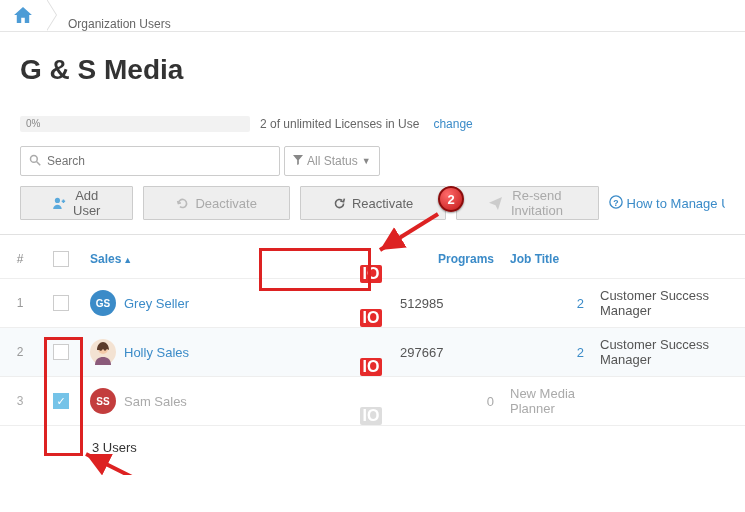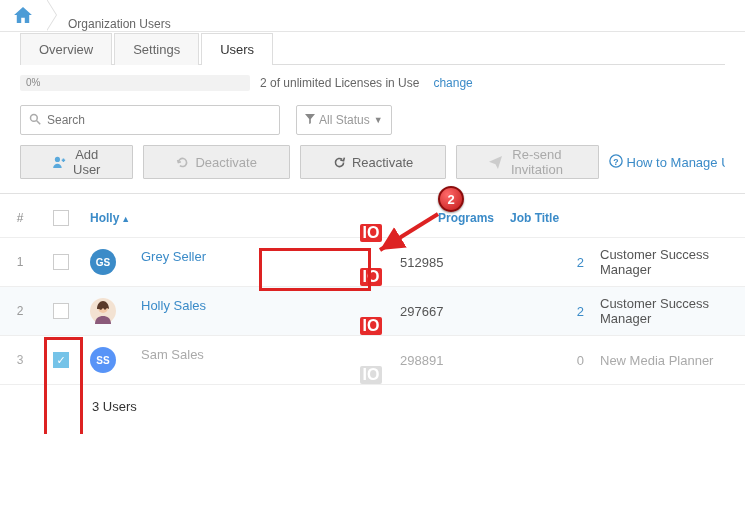--- a/index.html
+++ b/index.html
@@ -8,40 +8,40 @@
 .bc-home { width: 46px; display: flex; align-items: center; justify-content: center; color: #4d9cd6; position: relative; height: 32px; }
 .bc-home::after { content: ""; position: absolute; right: -10px; top: 0; border-left: 10px solid #fff; border-top: 16px solid transparent; border-bottom: 16px solid transparent; filter: drop-shadow(1px 0 0 #ddd); }
 .bc-item { padding: 0 18px 0 22px; color: #666; font-size: 12px; }
 .page-title { font-size: 28px; font-weight: bold; color: #333; padding: 22px 20px 20px; }
 .tabs { display: flex; border-bottom: 1px solid #ddd; margin: 0 20px; }
 .tab { padding: 8px 18px; font-size: 13px; color: #666; border: 1px solid transparent; border-bottom: none; cursor: pointer; position: relative; bottom: -1px; background: #f7f7f7; border-color: #ddd; margin-right: 2px; }
 .tab.active { background: #fff; border-color: #ddd; color: #333; }
 .prog-row { display: flex; align-items: center; padding: 10px 20px 6px; font-size: 12px; color: #666; gap: 10px; }
 .progbar { width: 230px; height: 16px; background: #f2f2f2; border-radius: 2px; position: relative; font-size: 10px; color: #888; padding-left: 6px; line-height: 16px; }
 .lic-change { color: #3b8bc8; margin-left: 4px; cursor: pointer; }
-.toolbar1 { display: flex; gap: 16px; padding: 8px 20px 10px; }
+.toolbar1 { display: flex; gap: 4px; padding: 8px 20px 10px; }
 .search-box, .dropdown { display: flex; align-items: center; height: 30px; border: 1px solid #ccc; background: #fff; border-radius: 2px; color: #999; font-size: 12px; padding: 0 8px; }
 .search-box { width: 260px; }
 .search-box input { border: none; outline: none; flex: 1; font-size: 12px; color: #555; margin-left: 6px; }
 .dropdown { cursor: pointer; }
 .toolbar2 { display: flex; gap: 10px; padding: 0 20px 14px; align-items: center; }
 .btn { height: 34px; border: 1px solid #ccc; background: #eee; color: #666; font-size: 13px; padding: 0 32px; display: inline-flex; align-items: center; gap: 6px; cursor: pointer; border-radius: 1px; }
 .btn.disabled { color: #aaa; }
 .btn .ic { display: inline-flex; }
 .help-link { color: #3b8bc8; font-size: 13px; display: inline-flex; align-items: center; gap: 4px; margin-left: auto; cursor: pointer; white-space: nowrap; overflow: hidden; }
 .table { border-top: 1px solid #e1e1e1; }
 .tr { display: grid; grid-template-columns: 40px 42px 270px 40px 110px 90px 1fr; align-items: center; min-height: 40px; border-bottom: 1px solid #eee; }
 .thead .tr { background: #fff; height: 44px; }
 .th { color: #3b8bc8; font-weight: bold; font-size: 12px; padding: 0 8px; cursor: pointer; }
 .th.num { color: #888; text-align: center; font-weight: normal; }
 .td { padding: 0 8px; font-size: 13px; color: #555; }
 .rownum { text-align: center; color: #999; font-size: 12px; }
 .chk { width: 16px; height: 16px; border: 1px solid #ccc; background: #fff; margin: 0 auto; cursor: pointer; display: flex; align-items: center; justify-content: center; }
 .chk.checked { background: #75c3e8; border-color: #75c3e8; color: #fff; font-size: 11px; }
-.name-cell { display: flex; gap: 25px; color: #3b8bc8; }
+.name-cell { display: flex; align-items: center; gap: 8px; color: #3b8bc8; }
 .avatar { width: 26px; height: 26px; border-radius: 50%; display: flex; align-items: center; justify-content: center; color: #fff; font-size: 10px; font-weight: bold; }
 .avatar.img { background: #fff; }
 .io-badge { width: 22px; height: 18px; background: #e62b2b; color: #fff; font-size: 16px; font-weight: bold; display: flex; align-items: center; justify-content: center; border-radius: 2px; margin-top: 30px; }
 .io-badge.muted { background: #ddd; color: #fff; }
 .tr.even { background: #f7fafc; }
 .tr.muted .td, .tr.muted .name-cell { color: #aaa; }
 .tr.muted .avatar { opacity: 0.85; }
 .footer { padding: 14px 0 20px 92px; font-size: 13px; color: #333; font-weight: normal; }
 .callout { position: absolute; width: 26px; height: 26px; border-radius: 50%; background: radial-gradient(circle at 35% 30%, #ff6a6a, #c11818); color: #fff; font-size: 13px; font-weight: bold; display: flex; align-items: center; justify-content: center; border: 2px solid #8a0c0c; box-shadow: 0 1px 2px rgba(0,0,0,.4); z-index: 20; }
 .redbox { position: absolute; border: 3px solid #d22; z-index: 15; pointer-events: none; }
@@ -57,26 +57,22 @@
 
 <div class="breadcrumb">
   <div class="bc-home">
     <svg width="18" height="16" viewBox="0 0 20 18">
           <path fill="#4d9cd6" d="M10 0 0 9h3v9h5v-6h4v6h5V9h3z"></path>
         </svg>
   </div>
   <div class="bc-item">Organization Users</div>
 </div>
 
-
-<div class="tabs">
-  <div class="tab">Overview</div>
-  <div class="tab">Settings</div>
-  <div class="tab active">Users</div>
-</div>
+<h1 class="page-title">G &amp; S Media</h1>
+
 
 <div class="prog-row">
   <div class="progbar">0%</div>
   <span>2 of unlimited Licenses in Use</span>
   <span class="lic-change">change</span>
 </div>
 
 <div class="toolbar1">
   <div class="search-box">
     <span>
@@ -146,21 +142,21 @@
   </span>
 </div>
 
 <div class="table">
   <div class="thead">
     <div class="tr">
       <div class="th num">#</div>
       <div class="th">
             <div class="chk"></div>
           </div>
-      <div class="th"><span>Holly</span><span class="sort-caret">▲</span></div>
+      <div class="th"><span>Sales</span><span class="sort-caret">▲</span></div>
       <div class="th">
             <span class="io-badge">IO</span>
           </div>
       <div class="th" style="text-align:right">Programs</div>
       <div class="th">Job Title</div>
     </div>
   </div>
   <div class="tbody" id="tbody">
         <div class="tr">
           <div class="td rownum">1</div>
@@ -200,27 +196,26 @@
           <div class="td">297667</div>
           <div class="td programs">2</div>
           <div class="td">Customer Success Manager</div>
         </div>
         <div class="tr muted">
           <div class="td rownum">3</div>
           <div class="td">
             <div class="chk checked">✓</div>
           </div>
           <div class="td name-cell">
-            <span class="avatar" style="background:#3b82f6">SS</span>
+            <span class="avatar" style="background:#b91c1c">SS</span>
             <span>Sam Sales</span>
           </div>
           <div class="td">
             <span class="io-badge muted">IO</span>
           </div>
-          <div class="td">298891</div>
           <div class="td programs zero">0</div>
           <div class="td">New Media Planner</div>
         </div>
       </div>
 </div>
 
 <div class="footer">3 Users</div>
 
 <div class="redbox" style="left:259px; top:248px; width:112px; height:43px;"></div>
 <div class="redbox" style="left:44px; top:337px; width:39px; height:119px;"></div>

